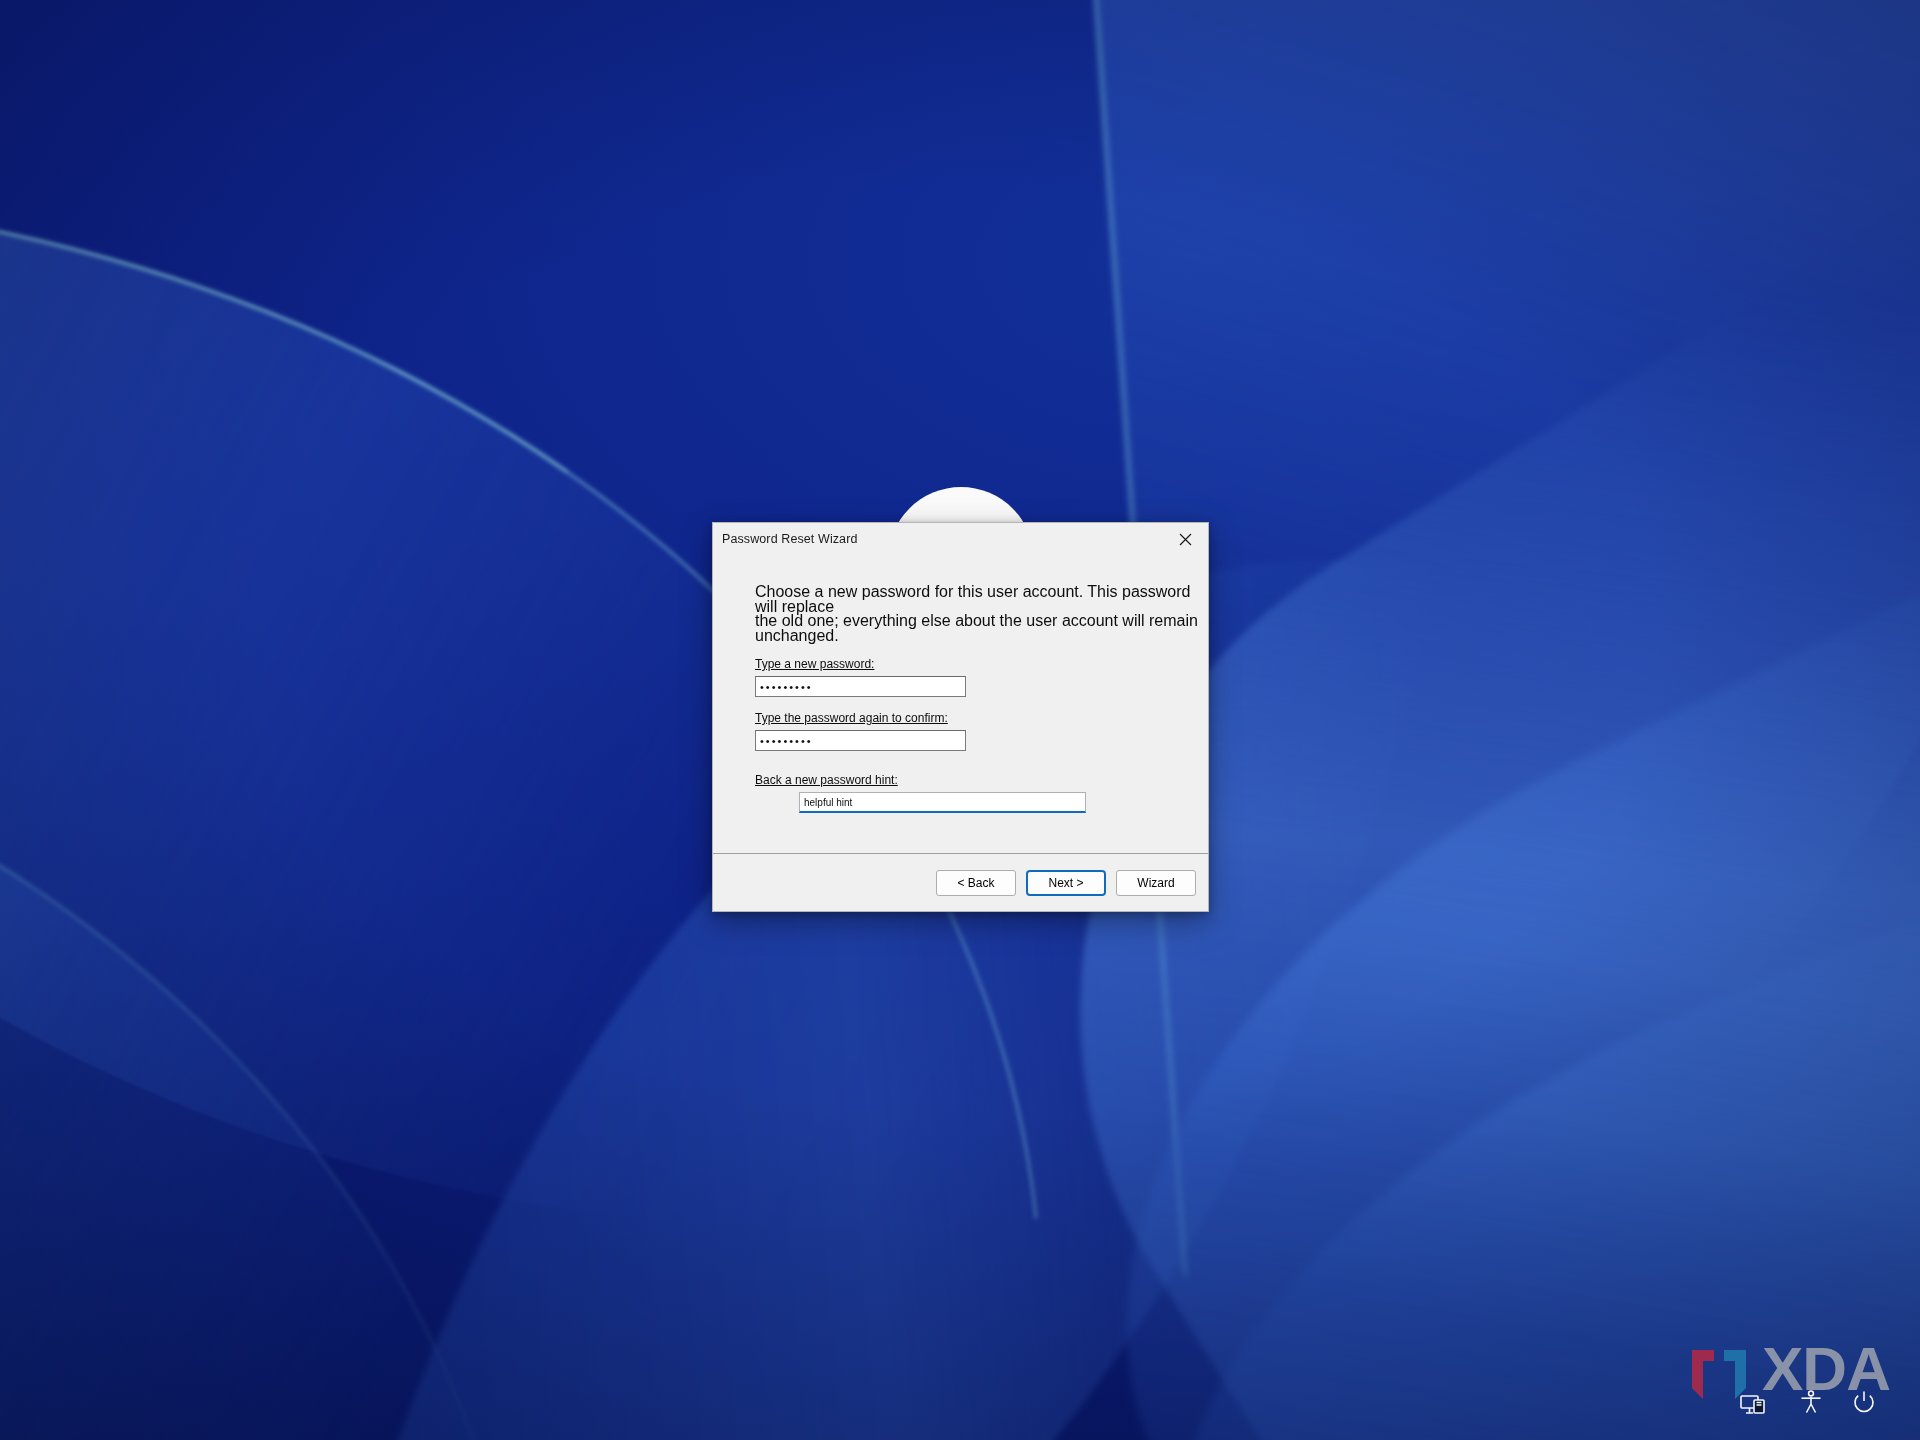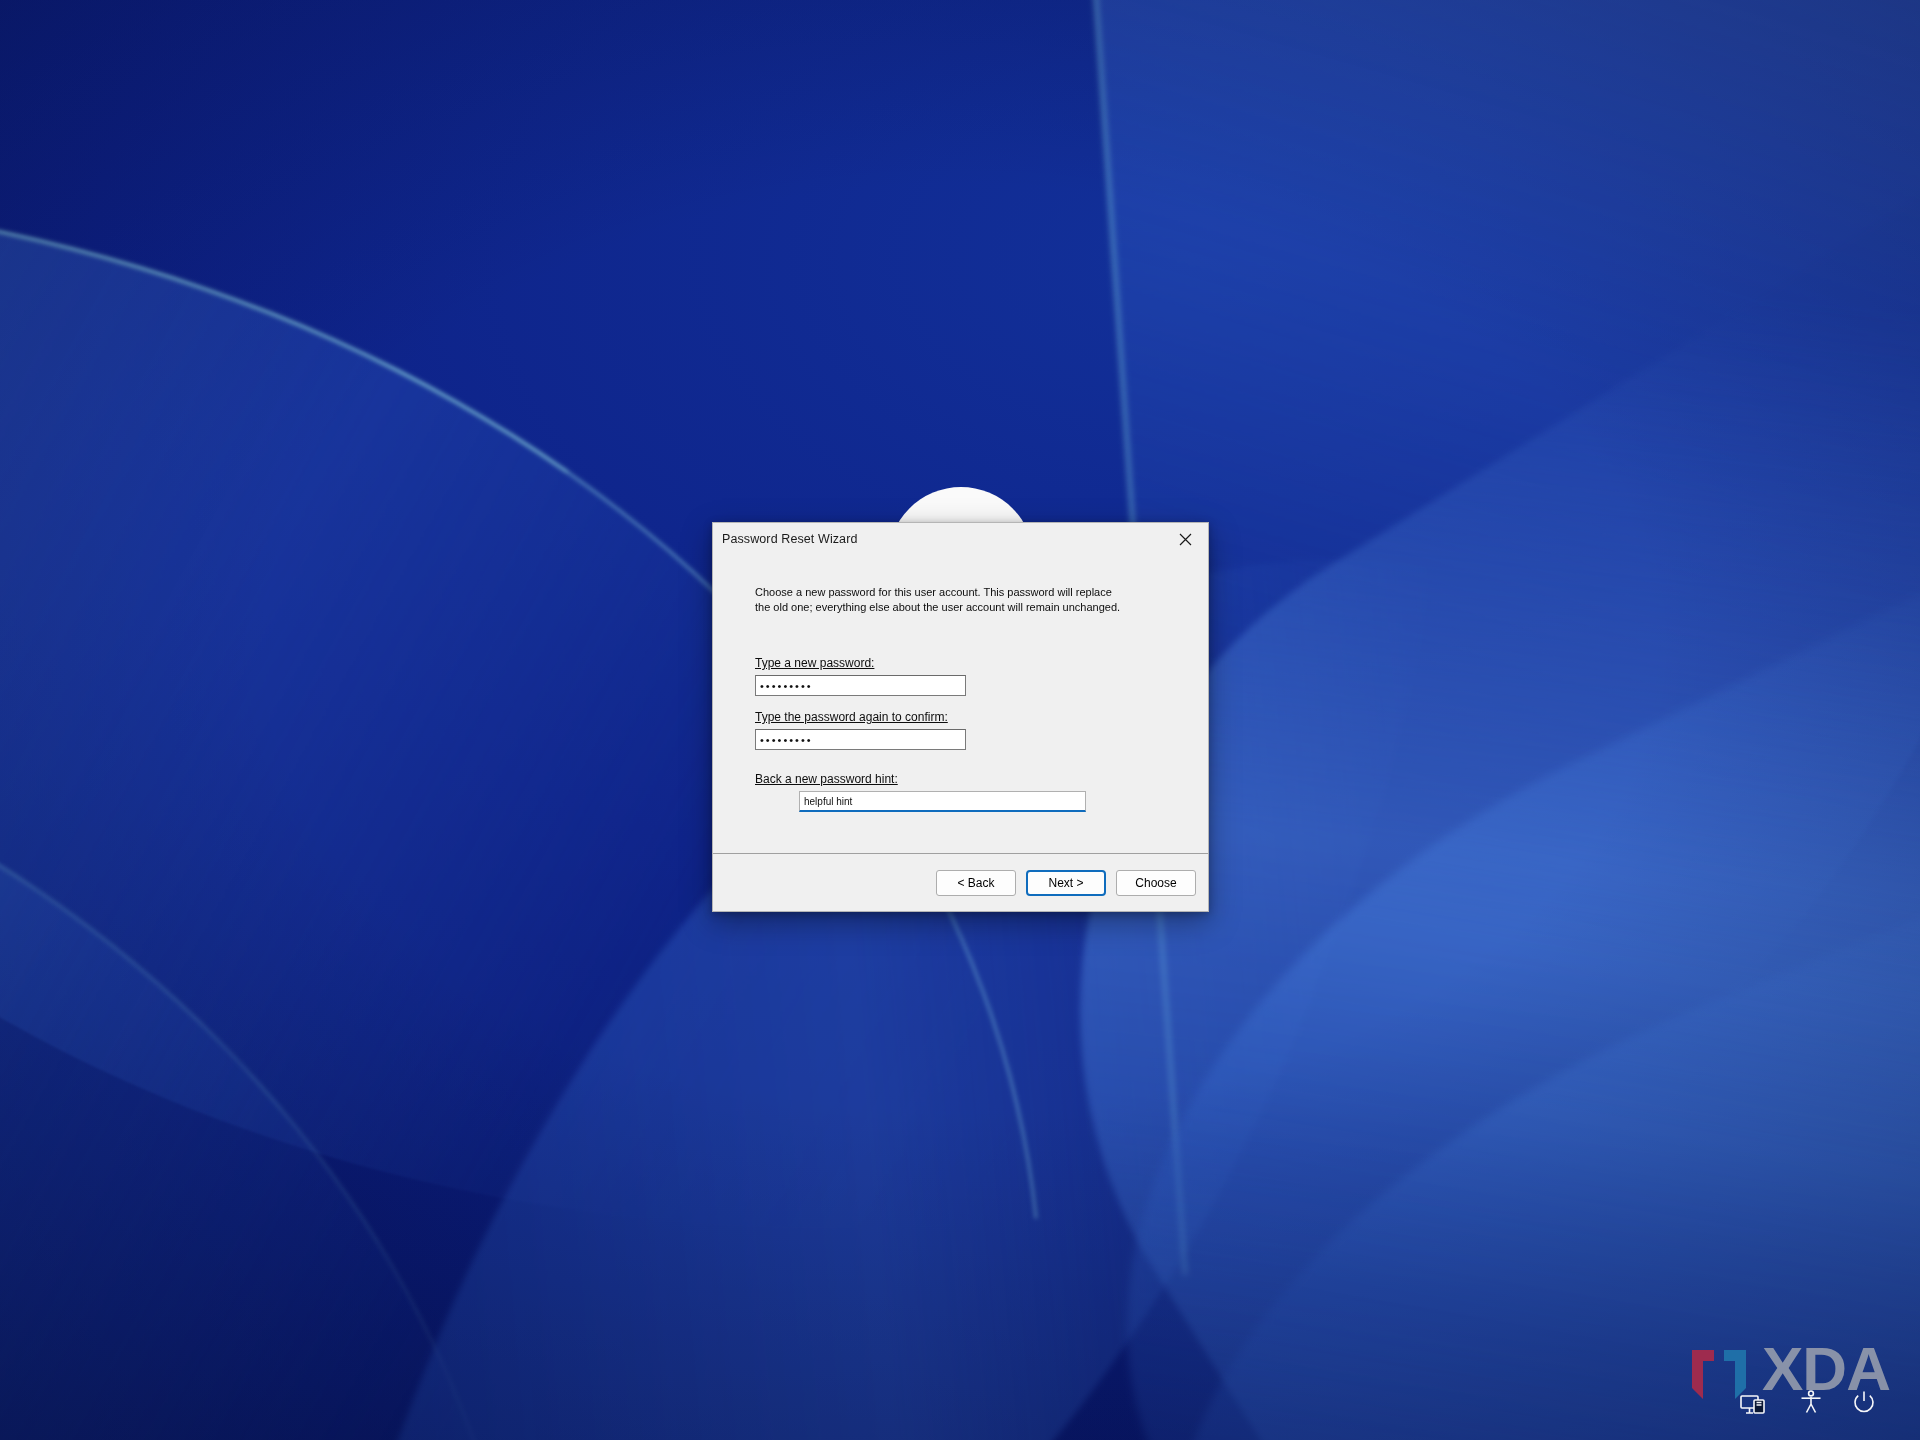--- a/index.html
+++ b/index.html
@@ -156,24 +156,24 @@
     padding-left: 24px;
   }
 
   #body {
     flex: 1 1 auto;
     background: #f0f0f0;
     padding: 30px 0 0 42px;
     position: relative;
   }
   #intro-text {
-    font-size: 11px;
+    font-size: 16px;
     line-height: 14.5px;
     color: #0d0d0d;
-    margin-bottom: 42px;
+    margin-bottom: 14px;
     white-space: pre-line;
   }
   .field-group { margin-bottom: 14px; }
   .field-label {
     font-size: 12px;
     color: #0d0d0d;
     margin-bottom: 5px;
     text-decoration: underline;
   }
   .text-input {
@@ -303,21 +303,21 @@
     <div class="field-group" id="hint-group">
       <div class="field-label">Back a new password hint:</div>
       <div class="text-input hint" placeholder="">helpful hint</div>
     </div>
 
   </div>
 
   <div id="footer">
     <div class="dlg-button">&lt; Back</div>
     <div class="dlg-button focused">Next &gt;</div>
-    <div class="dlg-button">Choose</div>
+    <div class="dlg-button">Wizard</div>
   </div>
 
 </div>
 
 <div id="watermark">
 
   <div id="xda-logo">
     <svg width="74" height="74" viewBox="0 0 74 74" aria-hidden="true">
       <path d="M30 8 L8 8 L8 46 L19 57 L19 19 L30 19 Z" fill="#9e2b4e"></path>
       <path d="M40 8 L62 8 L62 46 L51 57 L51 19 L40 19 Z" fill="#1f6fa8"></path>

